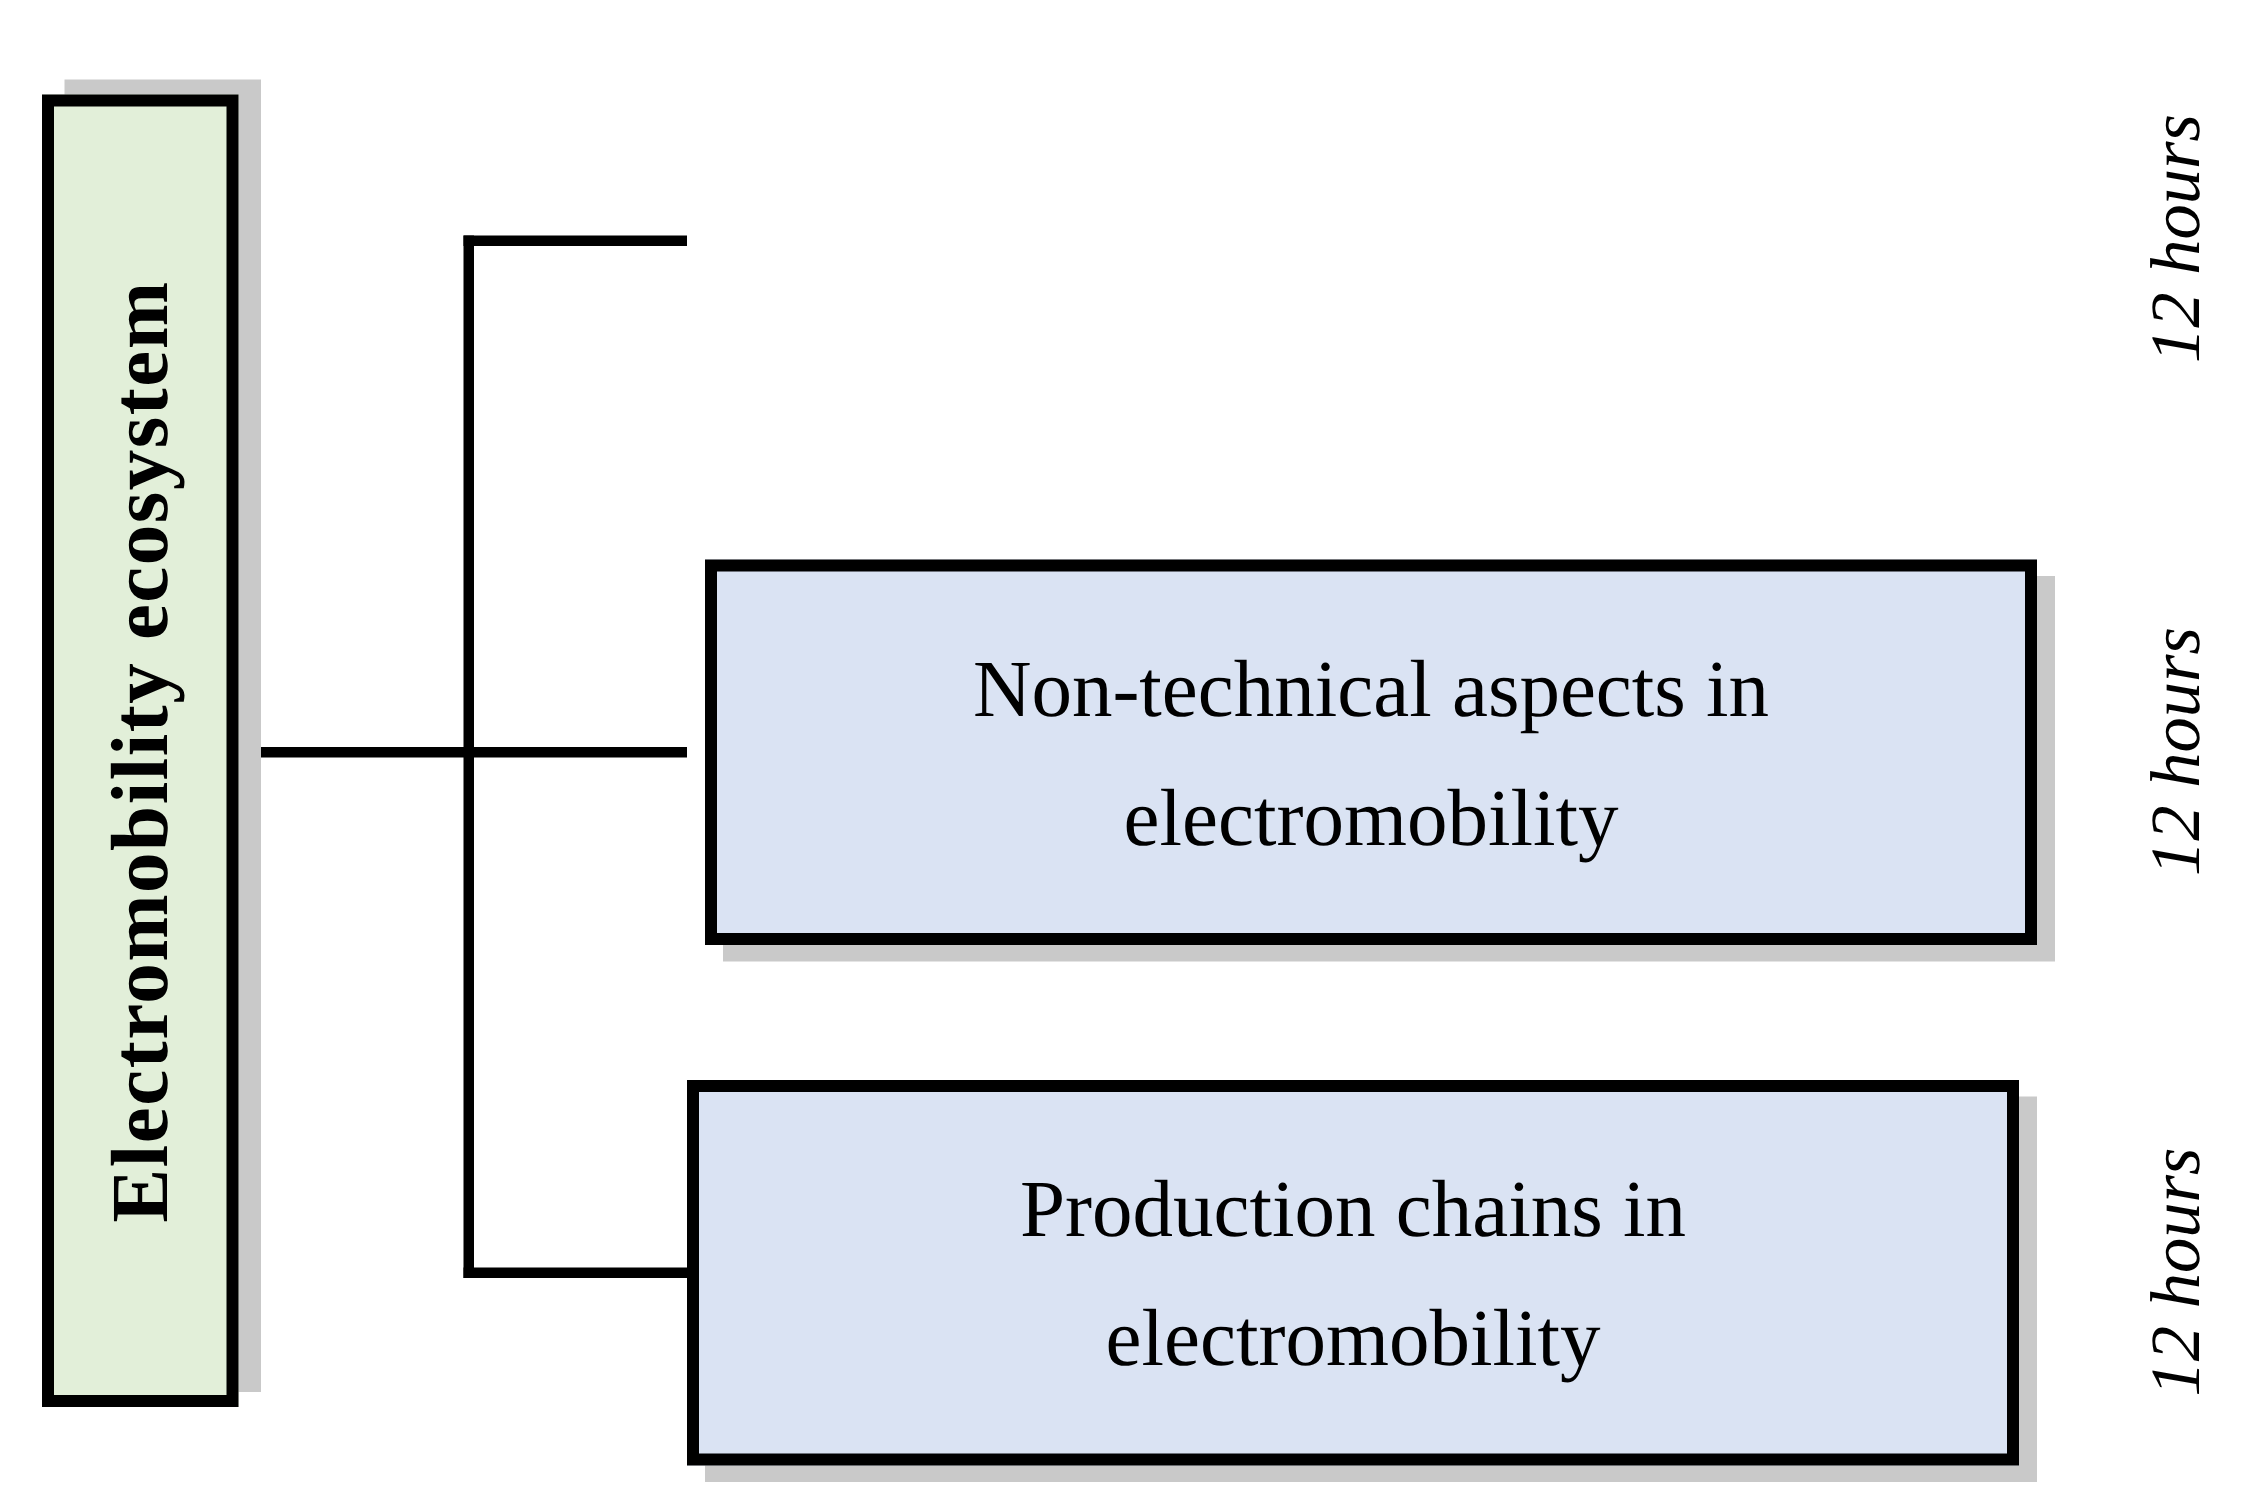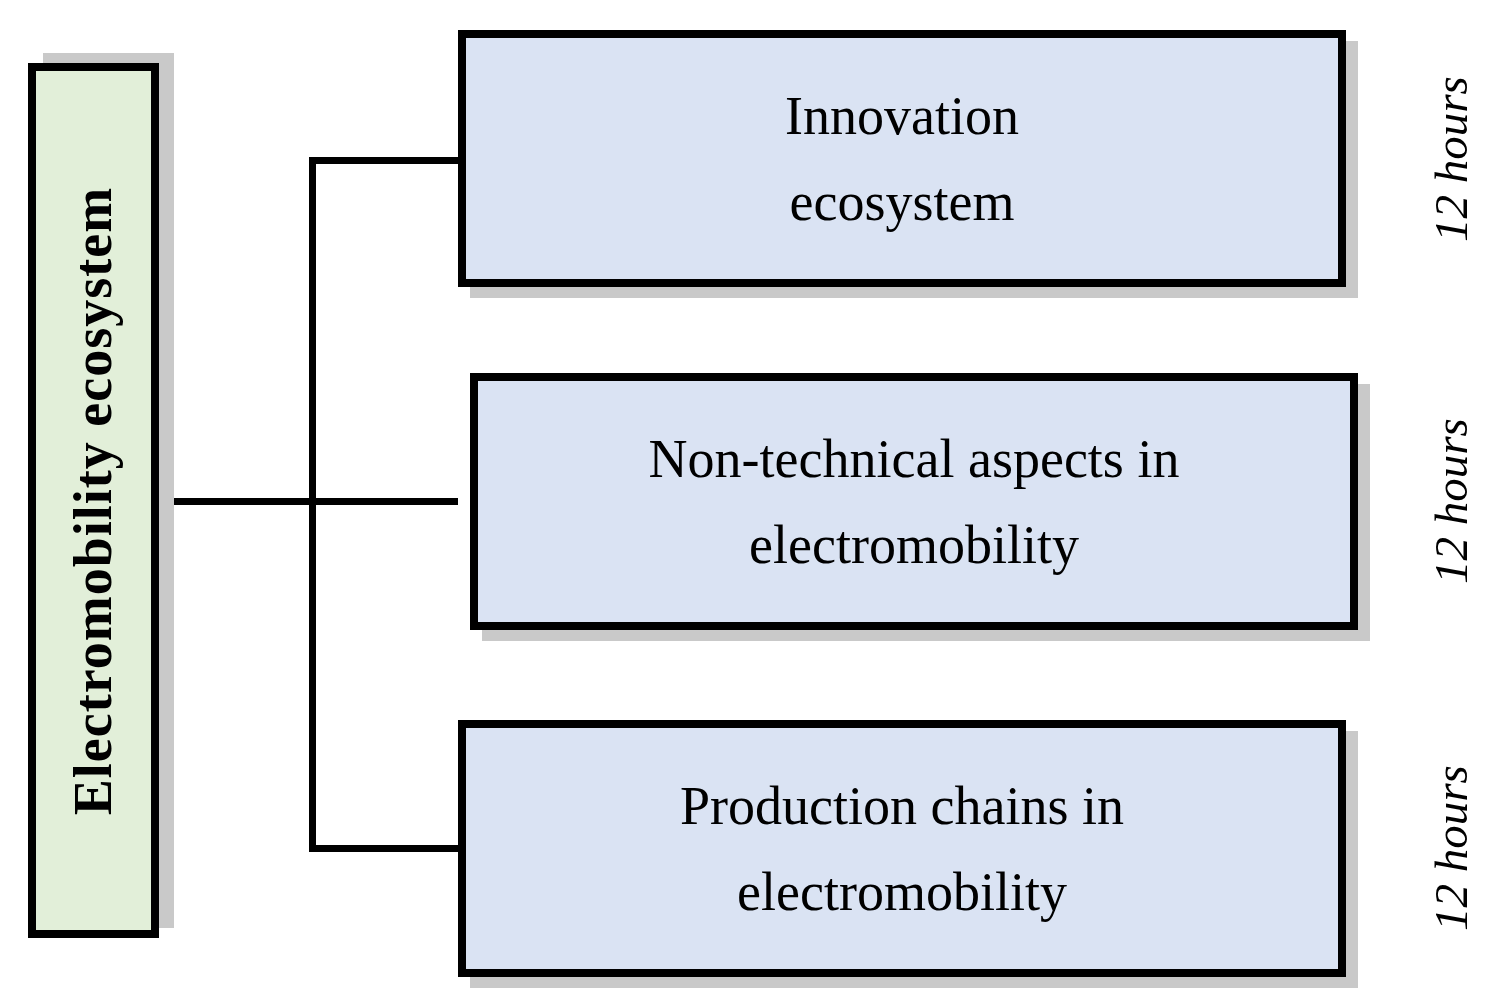--- a/index.html
+++ b/index.html
@@ -91,26 +91,20 @@
 
   <div class="line trunk"></div>
   <div class="line branch-top"></div>
   <div class="line branch-mid"></div>
   <div class="line branch-bot"></div>
 
   <div class="root-box">
     <span class="root-label">Electromobility ecosystem</span>
   </div>
 
-  <div class="node box1">
-    <div class="node-label">
-      <span class="node-line">Innovation</span>
-      <span class="node-line">ecosystem</span>
-    </div>
-  </div>
 
   <div class="node box2">
     <div class="node-label">
       <span class="node-line">Non-technical aspects in</span>
       <span class="node-line">electromobility</span>
     </div>
   </div>
 
   <div class="node box3">
     <div class="node-label">

